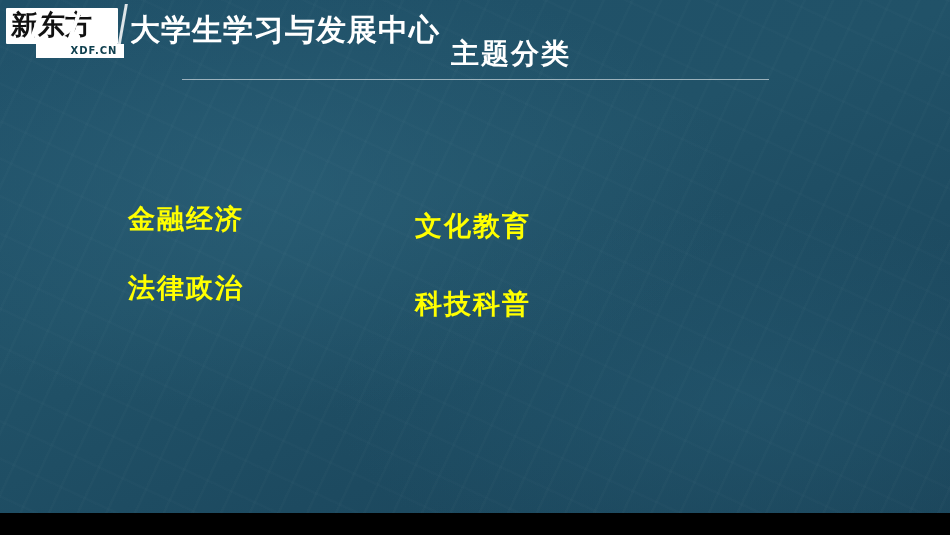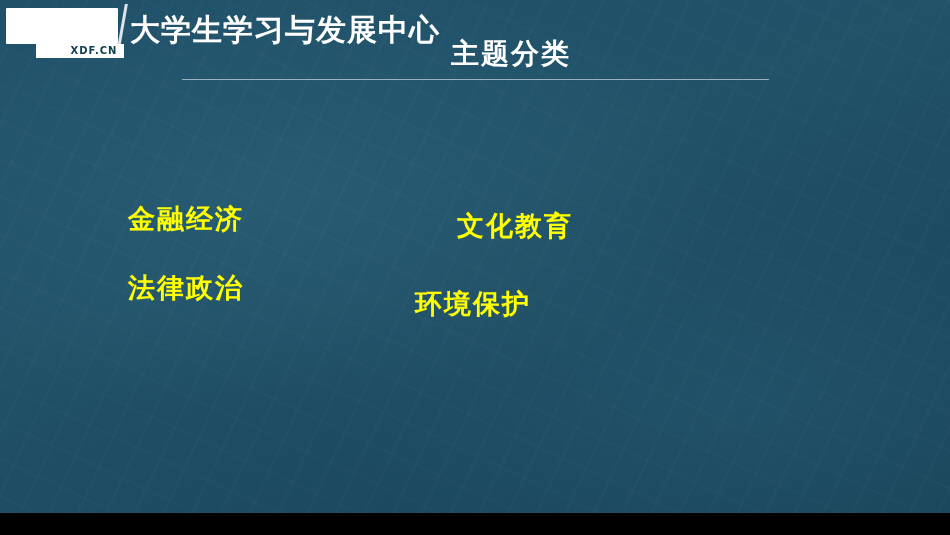--- a/index.html
+++ b/index.html
@@ -151,32 +151,33 @@
     font-family: "DejaVu Sans", sans-serif;
   }
 </style>
 </head>
 <body>
 
 <div class="slide">
 
   <div class="logo">
     <div class="logo-mark">
+      <span class="logo-mark-text">新东方</span>
       <span class="logo-slash" style="left:28px;"></span>
       <span class="logo-slash" style="left:66px;"></span>
     </div>
     <div class="logo-domain">XDF.CN</div>
   </div>
   <div class="logo-divider"></div>
   <div class="logo-caption">大学生学习与发展中心</div>
 
   <div class="slide-title">主题分类</div>
   <div class="title-rule"></div>
 
   <div class="topics">
     <div class="topic" style="left:128px; top:181px;margin-top:20px;">金融经济</div>
-    <div class="topic" style="left:415px; top:208px;margin-left:42px;">文化教育</div>
+    <div class="topic" style="left:415px; top:208px;">文化教育</div>
     <div class="topic" style="left:128px; top:270px;">法律政治</div>
-    <div class="topic" style="left:415px; top:286px;">环境保护</div>
+    <div class="topic" style="left:415px; top:286px;">科技科普</div>
   </div>
 
   <div class="bottom-bar"></div>
 </div>
 
 </body></html>

